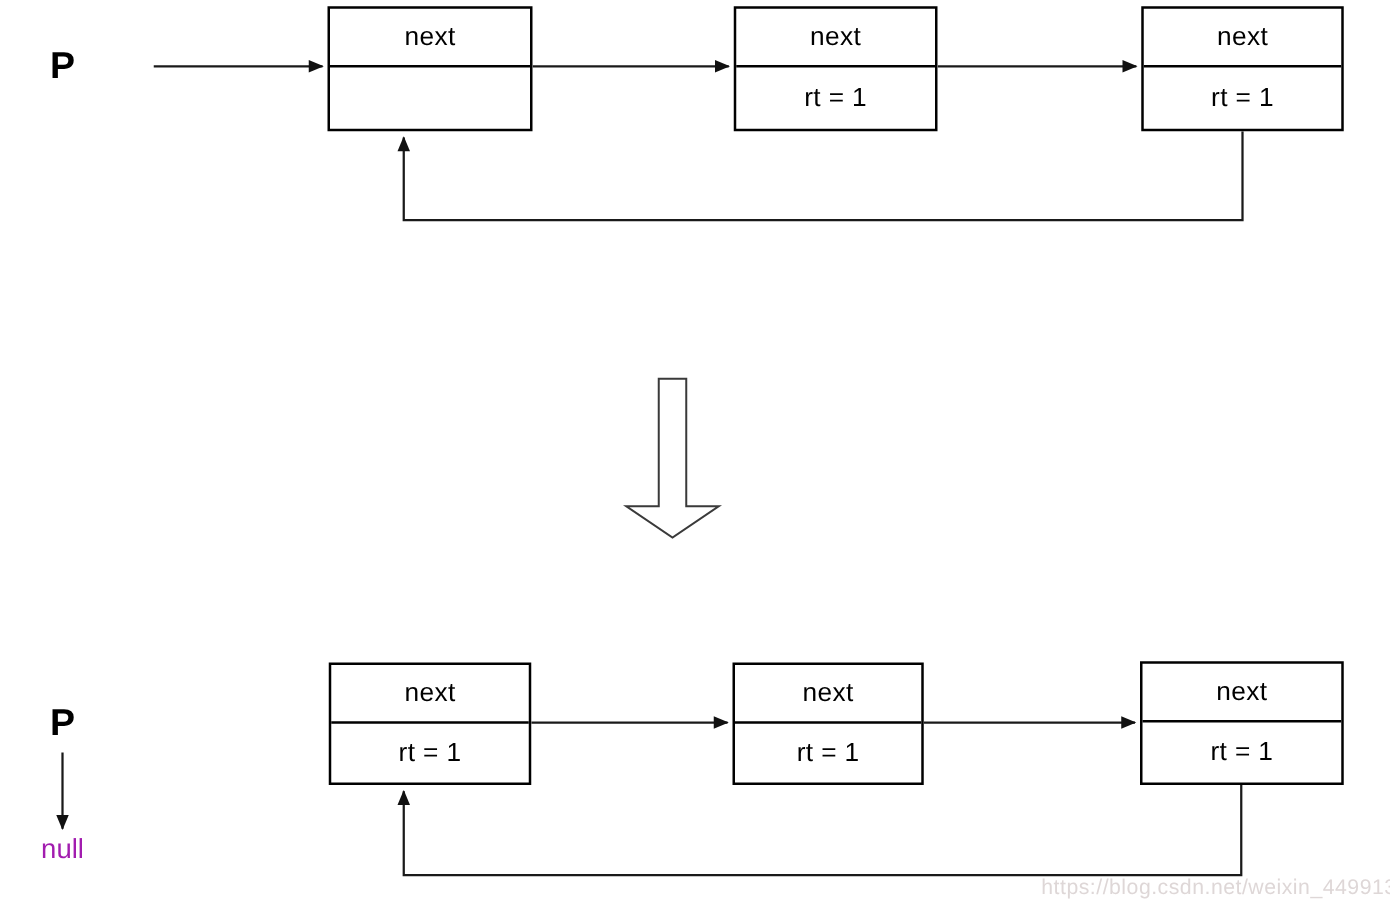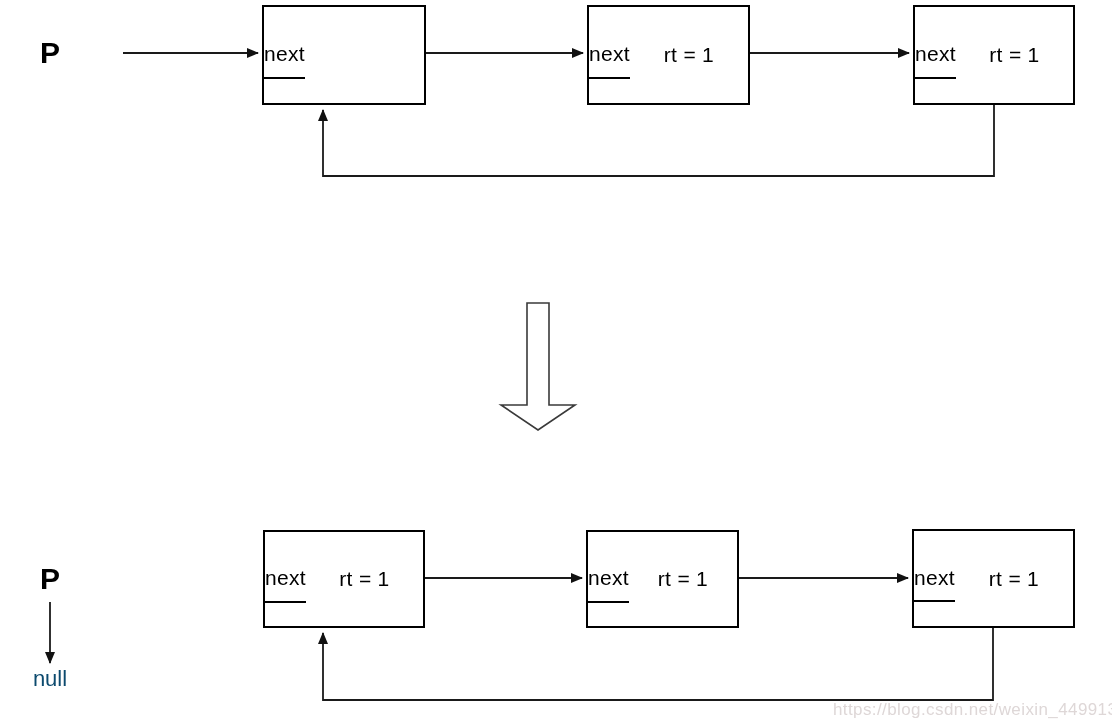--- a/index.html
+++ b/index.html
@@ -22,24 +22,23 @@
     width: 1112px;
     height: 723px;
     pointer-events: none;
   }
   .node {
     position: absolute;
     box-sizing: border-box;
     border: 2px solid #000000;
     background: #ffffff;
     display: flex;
-    flex-direction: row;
+    flex-direction: column;
     font-size: 21px;
     color: #000000;
-    align-items: center;
   }
   .cell {
     display: flex;
     align-items: center;
     justify-content: center;
     letter-spacing: 0.3px;
   }
   .cell.field {
     height: 45px;
     border-bottom: 2px solid #000000;
@@ -55,21 +54,21 @@
     font-size: 30px;
     line-height: 34px;
     color: #000000;
   }
   .null-label {
     position: absolute;
     width: 48px;
     text-align: center;
     font-size: 22px;
     line-height: 24px;
-    color: #0c4a6e;
+    color: #a21caf;
   }
   .watermark {
     position: absolute;
     left: 833px;
     top: 700px;
     font-size: 17px;
     color: #ded7d7;
     letter-spacing: 0.4px;
     white-space: nowrap;
   }

